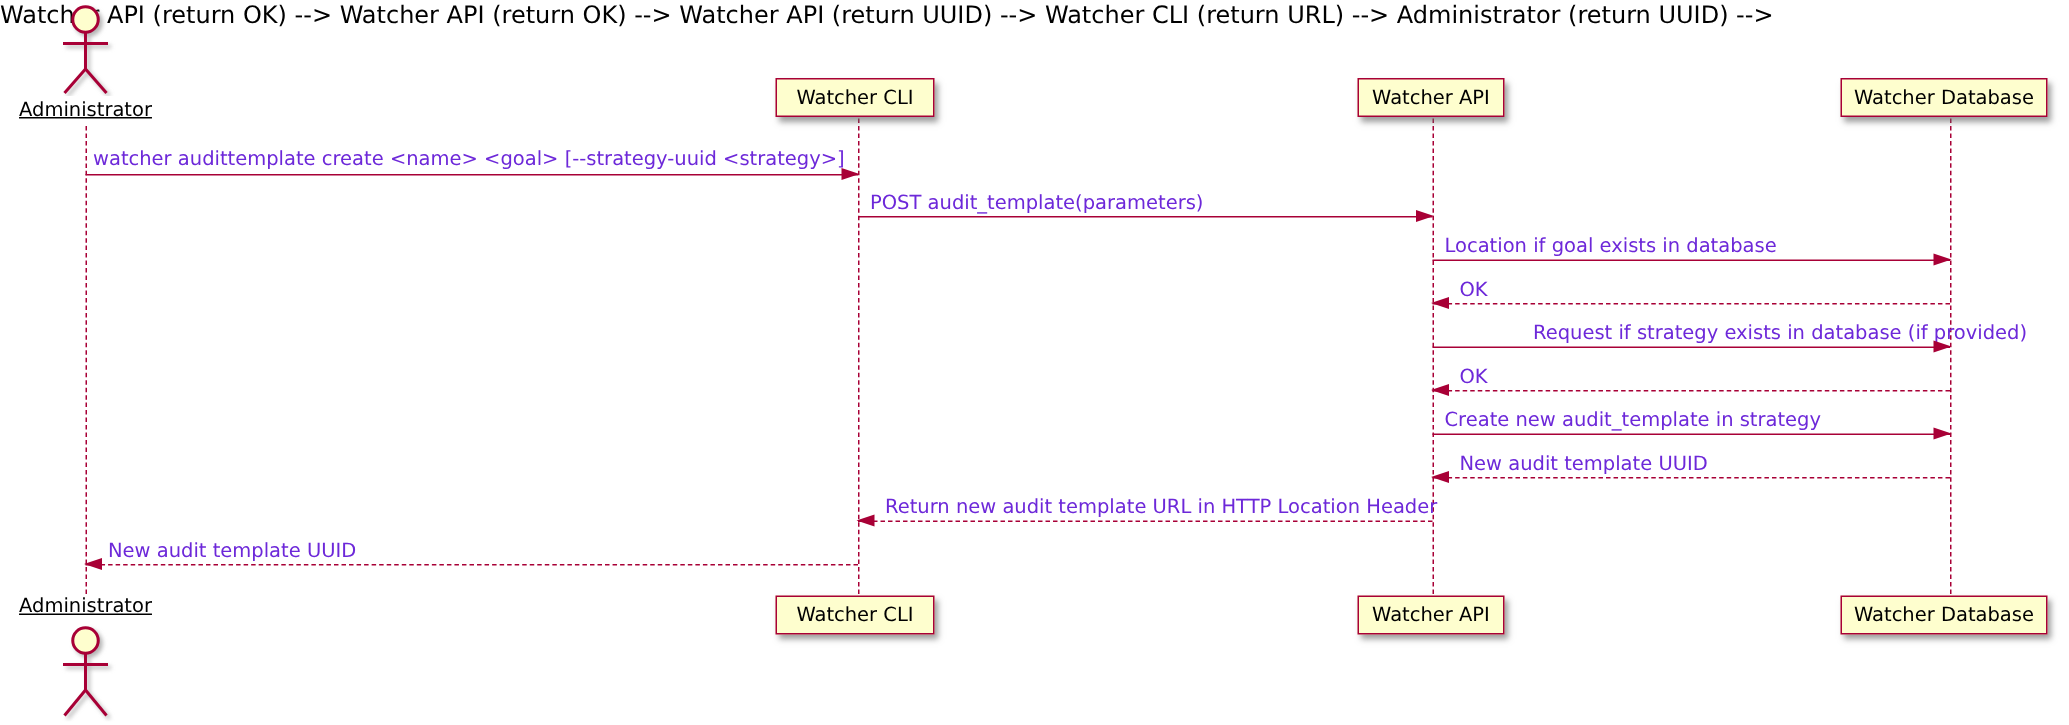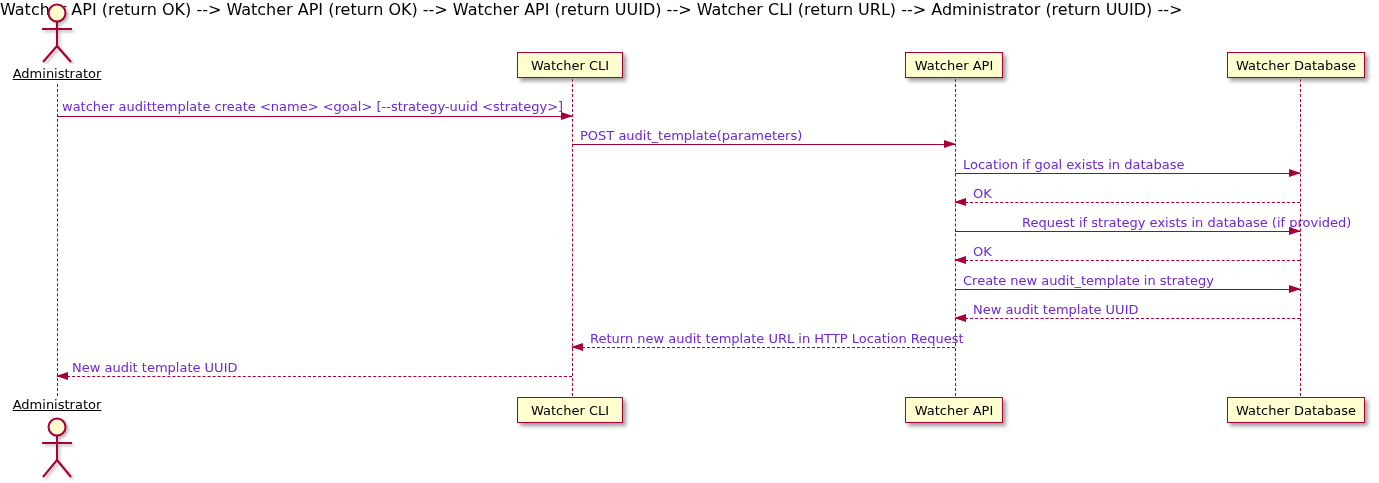--- a/index.html
+++ b/index.html
@@ -147,21 +147,21 @@
       <span class="head right"></span>
     </div>
 
    Watcher API (return UUID) --&gt;
   <div class="msg-label" style="left:973px; top:302px;">New audit template UUID</div>
   <div class="arrow dashed" style="left:955px; top:318px; width:345px;">
       <span class="head left"></span>
     </div>
 
    Watcher CLI (return URL) --&gt;
-  <div class="msg-label" style="left:590px; top:331px;">Return new audit template URL in HTTP Location Request</div>
+  <div class="msg-label" style="left:590px; top:331px;">Return new audit template URL in HTTP Location Header</div>
   <div class="arrow dashed" style="left:572px; top:347px; width:383px;">
       <span class="head left"></span>
     </div>
 
    Administrator (return UUID) --&gt;
   <div class="msg-label" style="left:72px; top:360px;">New audit template UUID</div>
   <div class="arrow dashed" style="left:57px; top:376px; width:515px;">
       <span class="head left"></span>
     </div>
 

